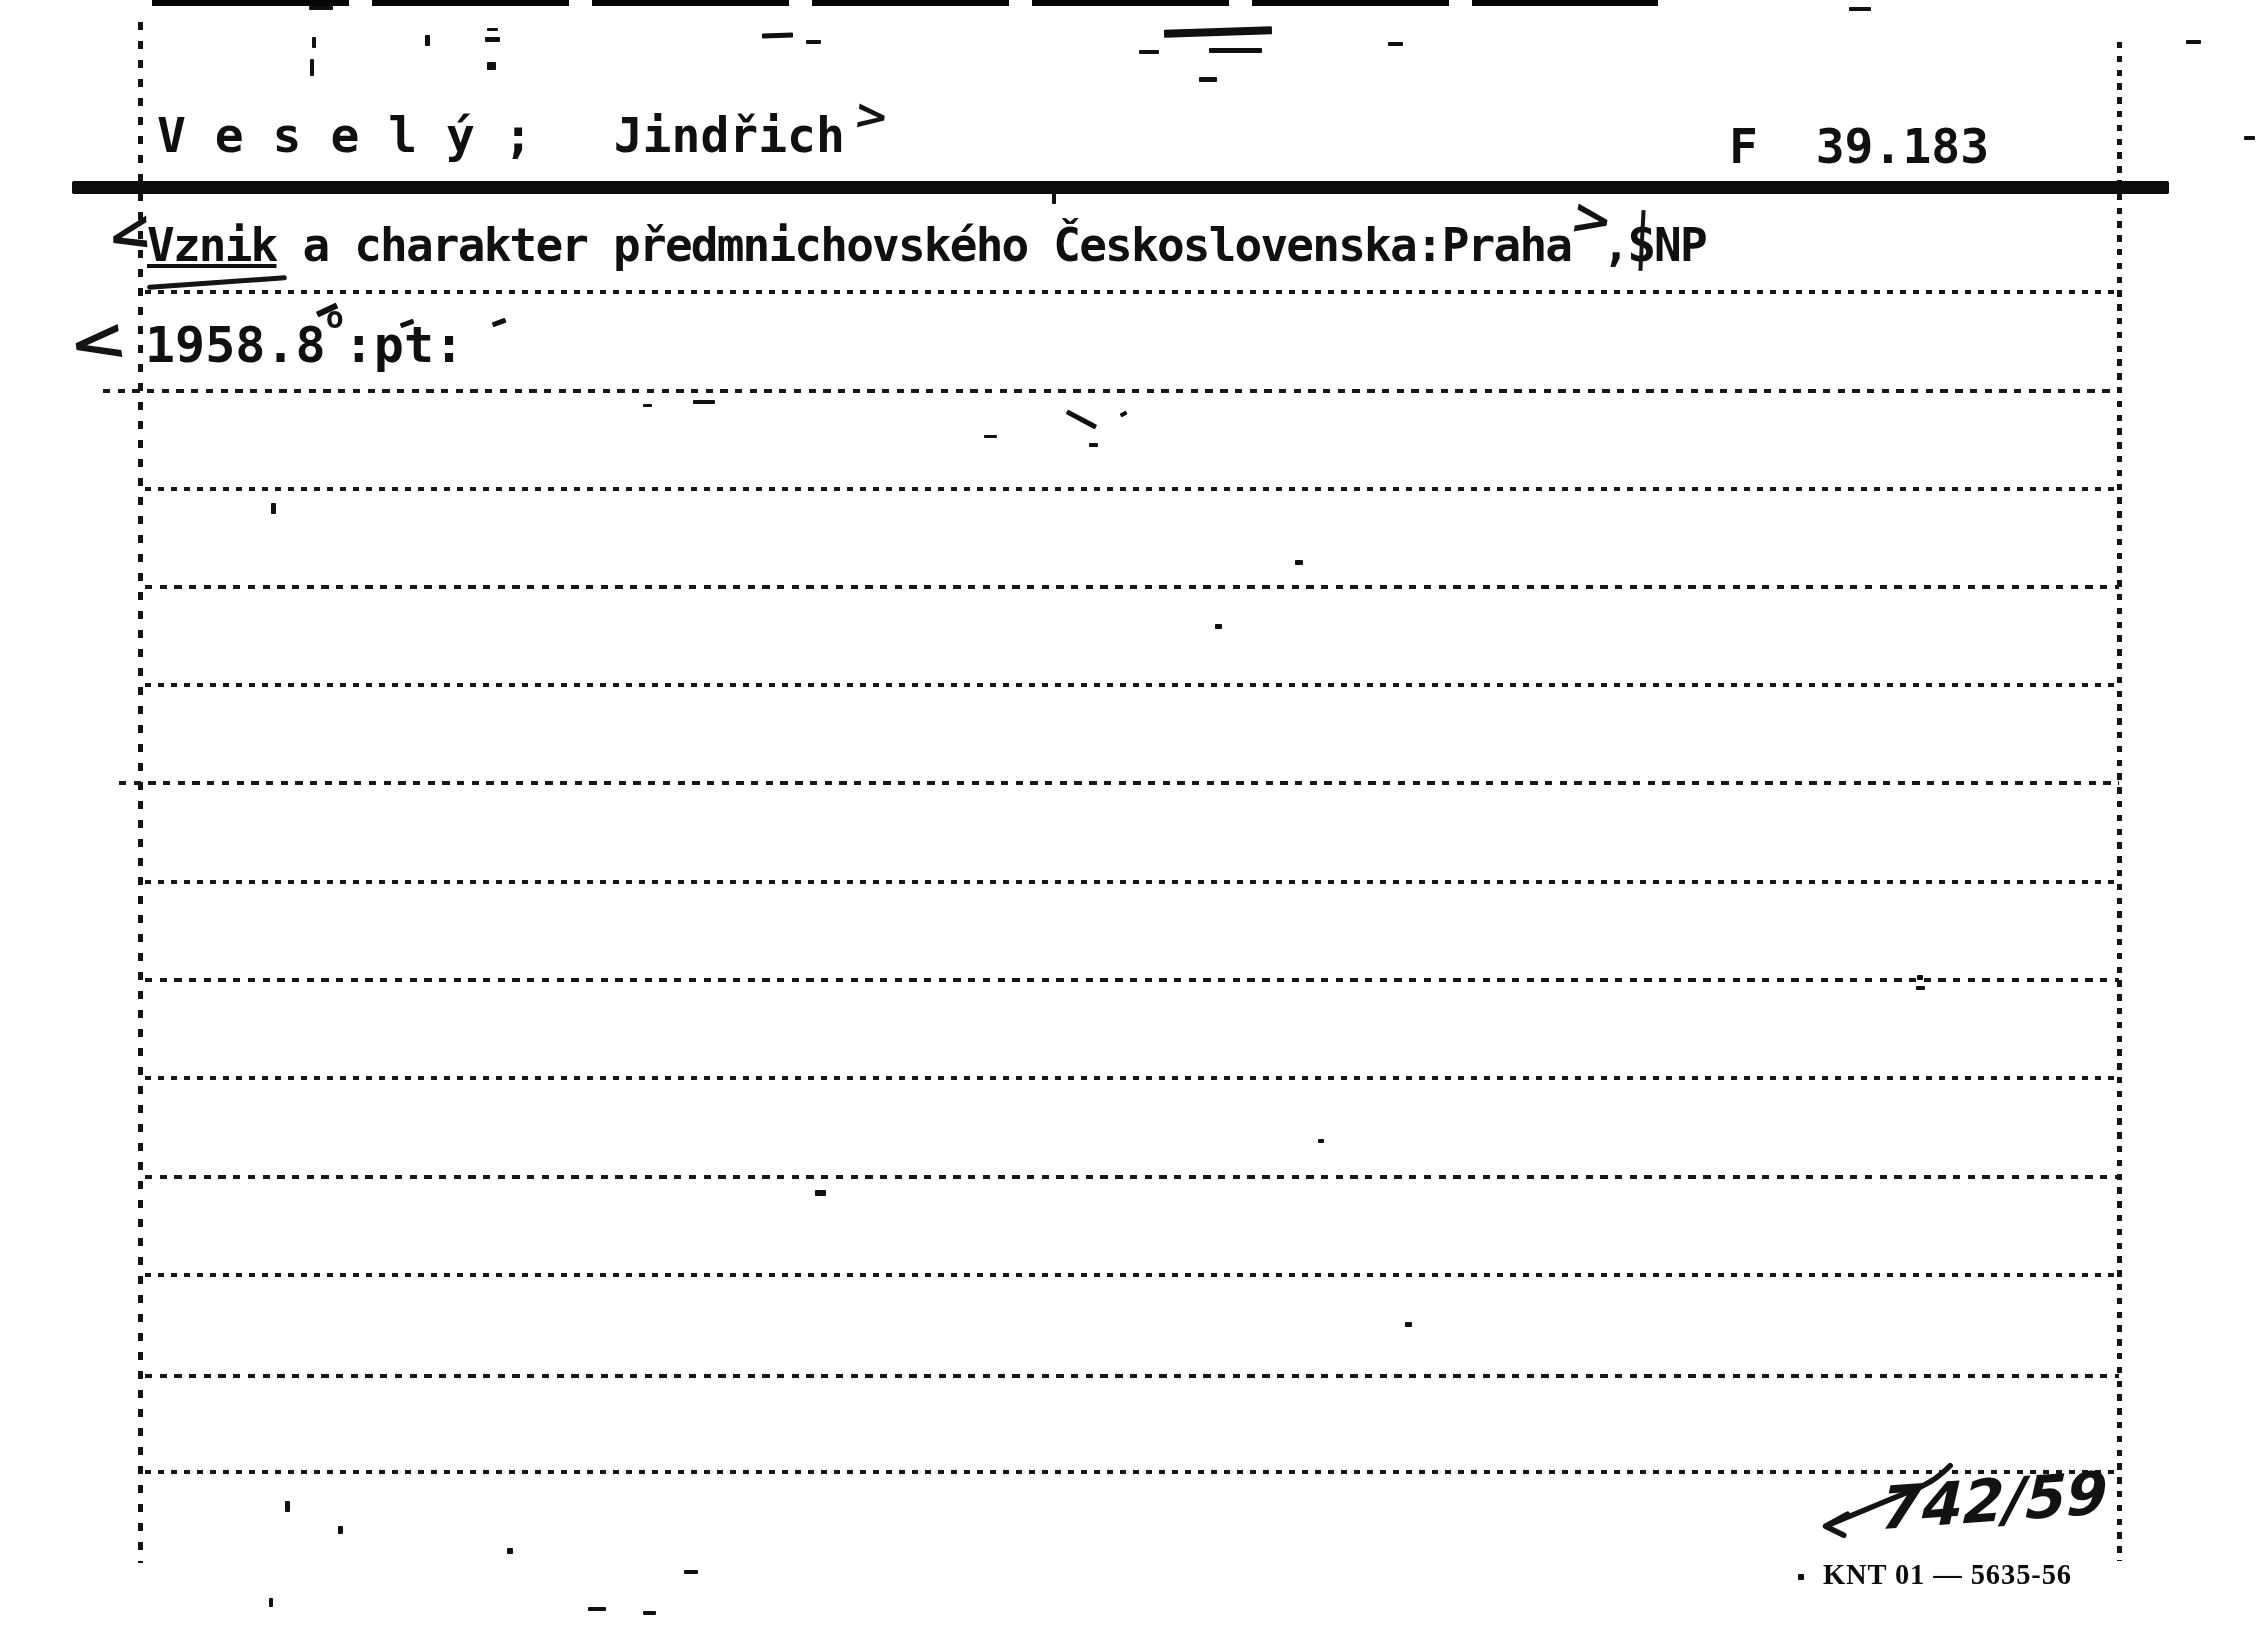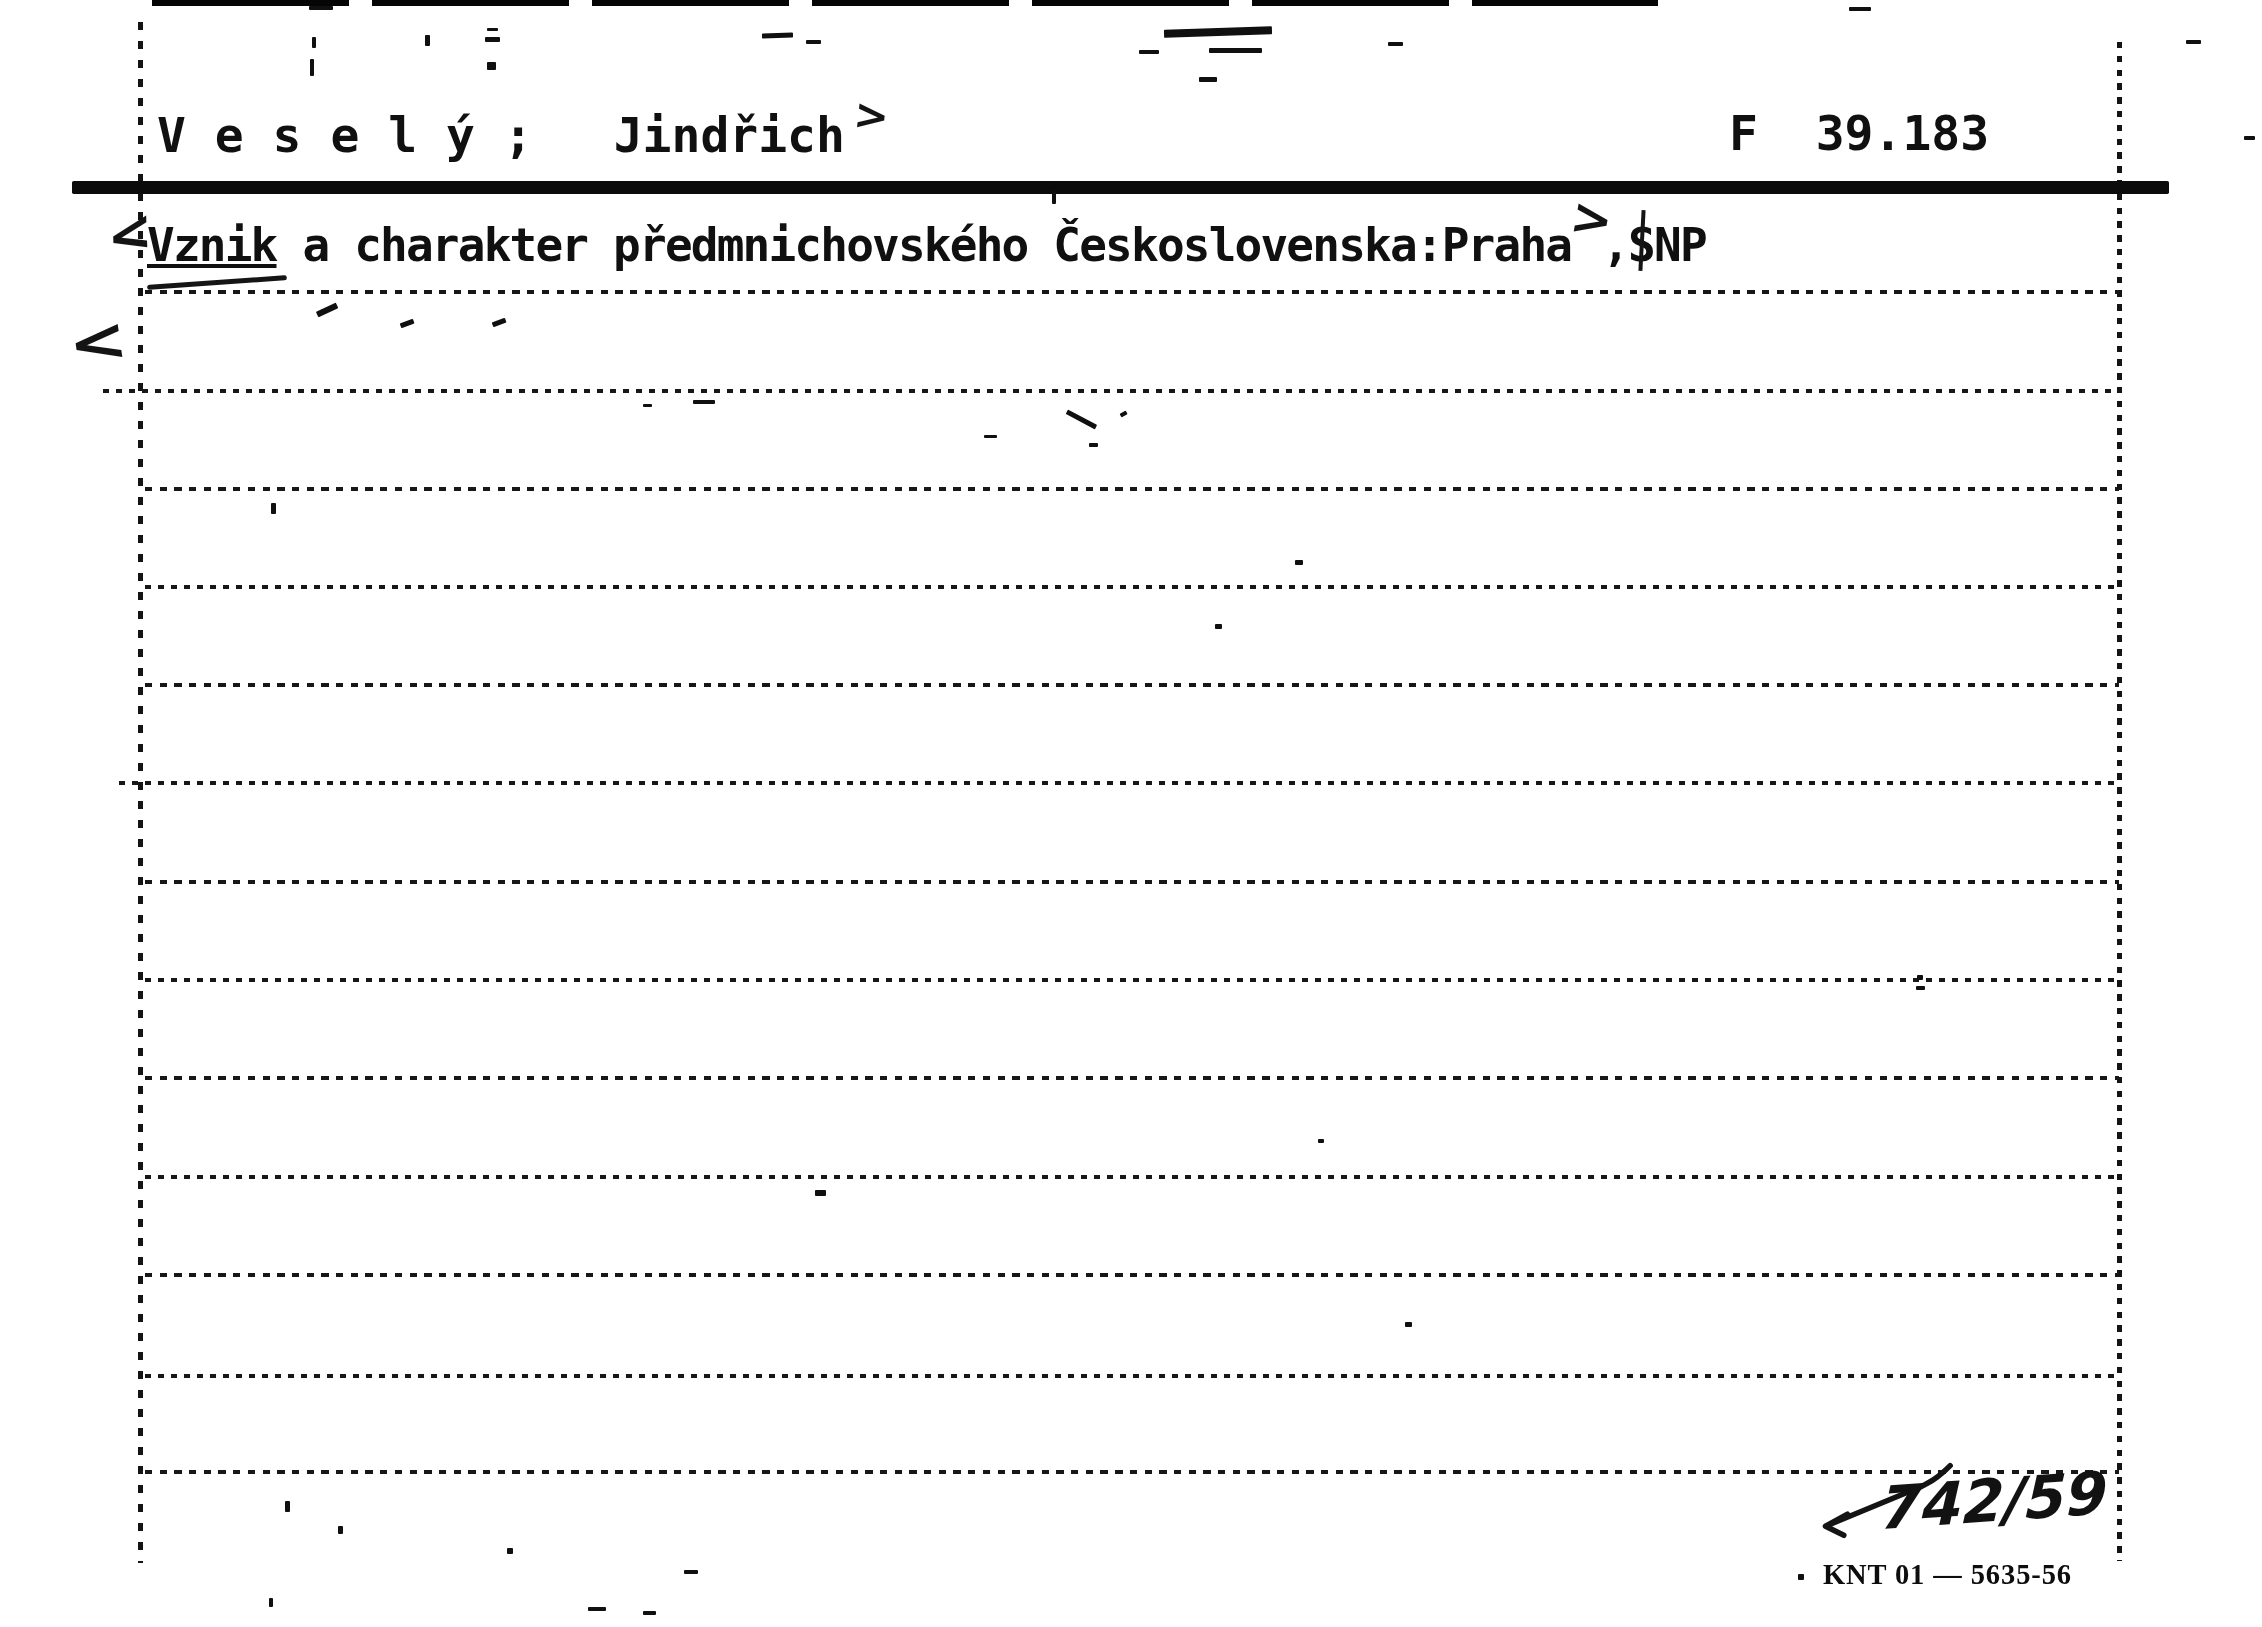--- a/index.html
+++ b/index.html
@@ -24,21 +24,21 @@
   }
   .vline.right{
     left:2117px;top:42px;height:1519px;
     background-image:repeating-linear-gradient(180deg,#141414 0 6.4px,transparent 6.4px 13.8px);
   }
 
   
   .tw{font-family:"DejaVu Sans Mono",monospace;font-weight:700;color:#101010;white-space:pre;}
   .header-author{position:absolute;left:157px;top:107px;font-size:48px;}
   .firstname{margin-left:81px;}
-  .call-number{position:absolute;left:1729px;top:105px;font-size:48px;}
+  .call-number{position:absolute;left:1729px;top:118px;font-size:48px;}
   .thick-rule{
     position:absolute;left:72px;top:181px;width:2097px;height:13px;
     background:#0b0b0b;border-radius:1.8px;
   }
   .body-line1{position:absolute;left:147px;top:215px;font-size:46px;letter-spacing:-1.8px;}
   .body-line2{position:absolute;left:145px;top:316px;font-size:50px;}
   .body-line2 sup{font-size:60%;position:relative;top:-0.55em;}
 
   
   .hw{font-family:"DejaVu Sans",sans-serif;font-weight:700;color:#141414;}
@@ -92,20 +92,21 @@
   <div class="vline left"></div>
   <div class="vline right"></div>
 
   <div class="tw header-author"><span>V e s e l ý ;</span><span class="firstname">Jindřich</span><span class="hw mark-after-name">&gt;</span></div>
   <div class="tw call-number">F  39.183</div>
   <div class="thick-rule"></div>
 
   <div class="tw body-line1"><span class="caret-anchor"><span class="hw caret-above">&lt;</span></span><span class="underlined">Vznik</span><span> a charakter předmnichovského Československa:Praha</span><span class="hw close-mark">&gt;</span><span>,</span><span class="s-strike">S</span><span>NP</span></div>
 
   <div class="hw open-mark">&lt;</div>
+  <div class="tw body-line2"><span>1958.8</span><sup>o</sup><span>:pt:</span></div>
 
   <div class="rule" style="top:290px"></div>
   <div class="rule" style="top:389px;left:103px;width:2017px"></div>
   <div class="rule" style="top:487px"></div>
   <div class="rule" style="top:585px"></div>
   <div class="rule" style="top:683px"></div>
   <div class="rule" style="top:781px;left:119px;width:2000px"></div>
   <div class="rule" style="top:880px"></div>
   <div class="rule" style="top:978px"></div>
   <div class="rule" style="top:1076px"></div>

